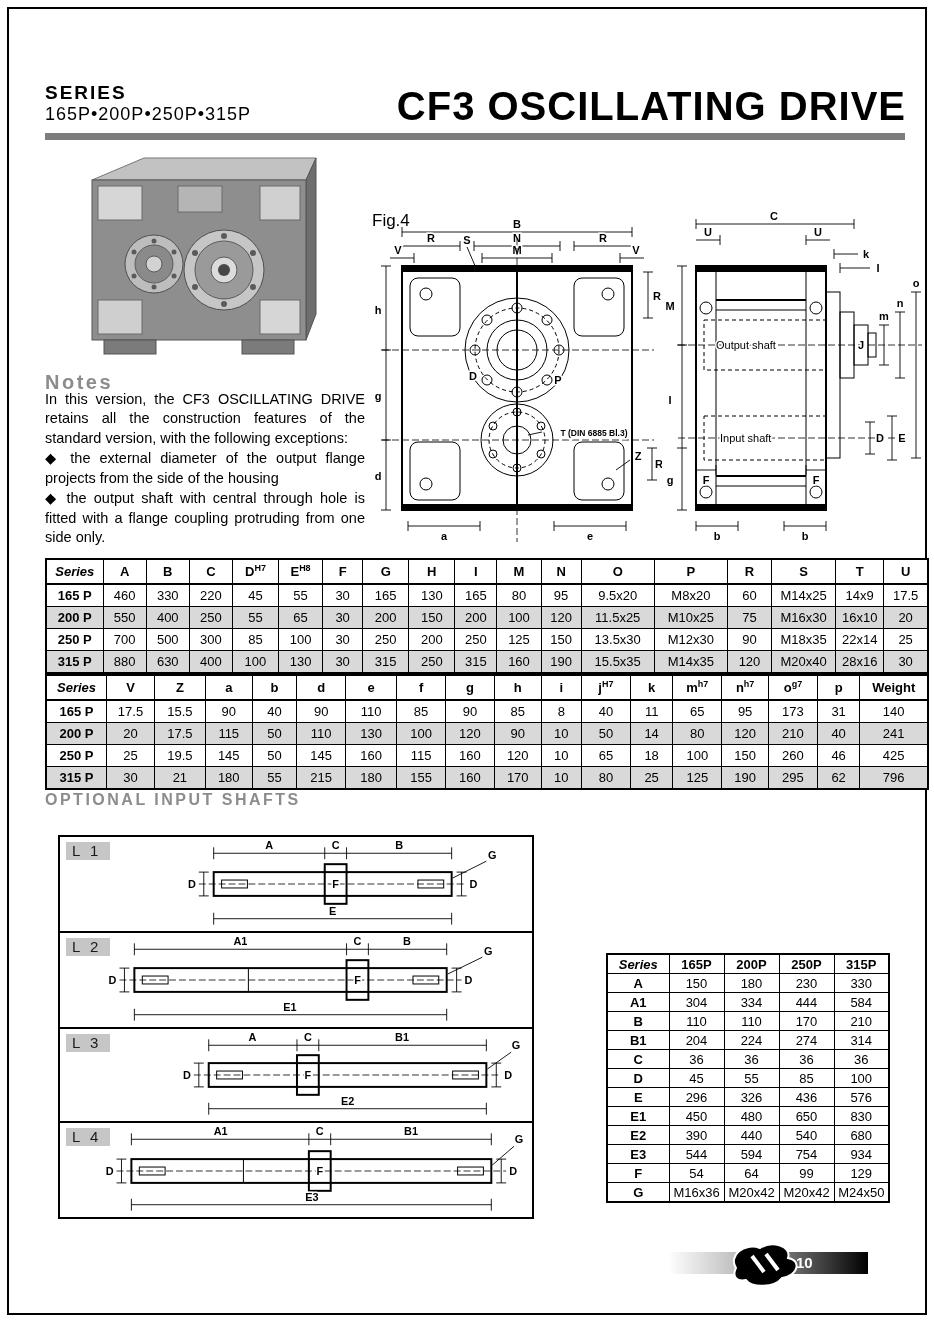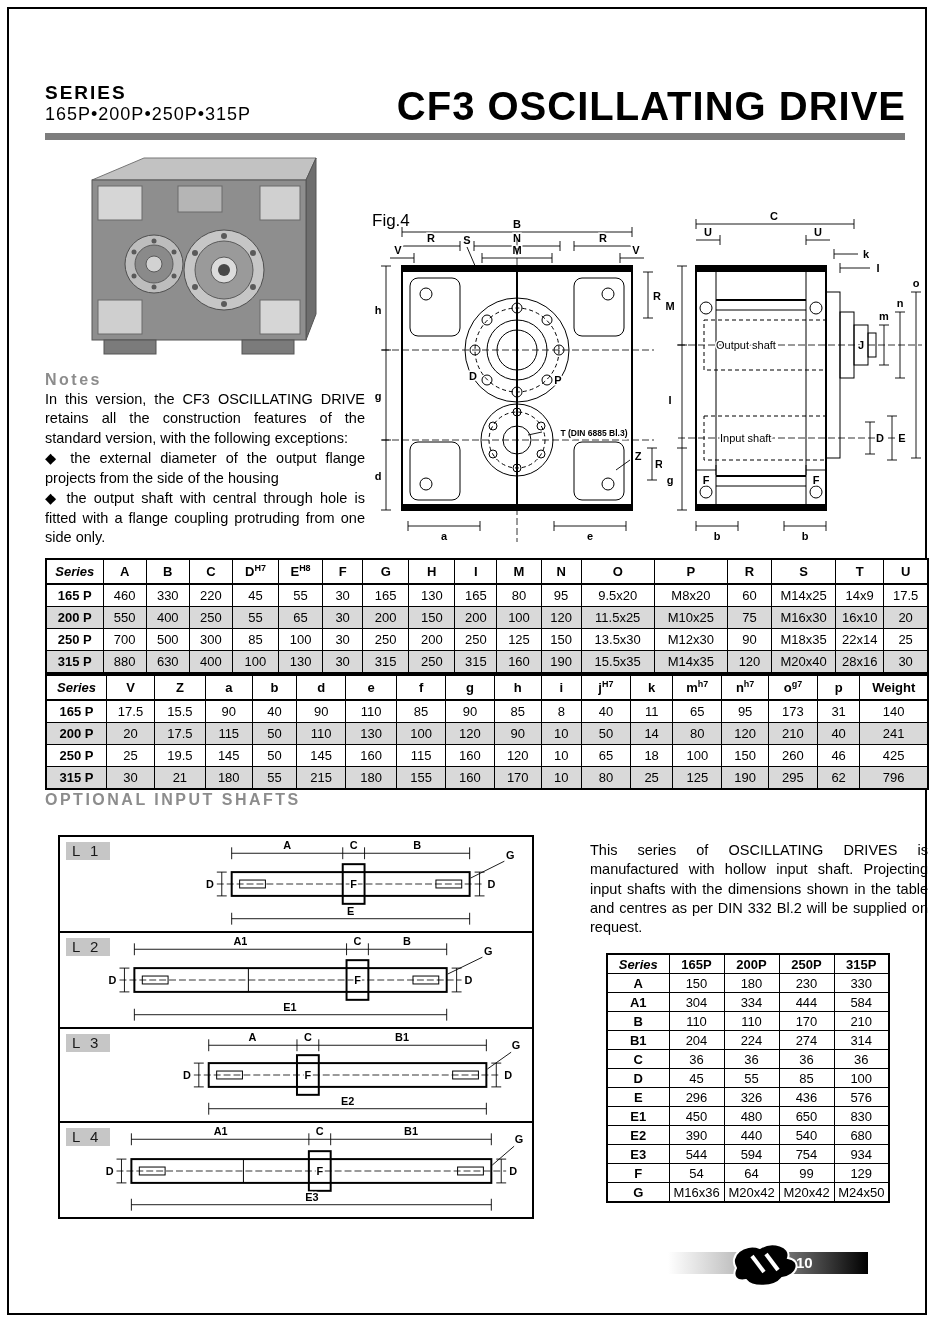--- a/index.html
+++ b/index.html
@@ -6,39 +6,39 @@
   #page{position:relative;width:934px;height:1322px;background:#fff;
         font-family:"Liberation Sans",sans-serif;color:#000;overflow:hidden;}
   .frame{position:absolute;left:7px;top:7px;right:7px;bottom:7px;border:2px solid #000;pointer-events:none;}
   .abs{position:absolute;}
   .gray-head{color:#8c8c8c;font-weight:bold;letter-spacing:2.5px;}
   .series-label{left:45px;top:82px;font-size:19px;font-weight:bold;letter-spacing:2px;}
   .series-models{left:45px;top:104px;font-size:18px;letter-spacing:1px;}
   .page-title{right:28px;top:84px;font-size:40px;font-weight:bold;letter-spacing:1px;white-space:nowrap;}
   .rule{left:45px;top:133px;width:860px;height:7px;background:#7d7d7d;}
   .housed-head{left:368px;top:172px;font-size:16px;}
-  .notes-title{left:45px;top:371px;font-size:16px;}
+  .notes-title{left:45px;top:371px;font-size:20px;}
   .notes-body{left:45px;top:390px;width:320px;font-size:14.5px;line-height:1.34;text-align:justify;}
   .notes-body p{margin:0 0 1px 0;}
   table{border-collapse:collapse;table-layout:fixed;background:#fff;}
   table.dims{font-size:13px;}
   table.dims th,table.dims td{border:1px solid #000;text-align:center;padding:1px 0;height:19px;overflow:hidden;white-space:nowrap;}
   table.dims th{font-weight:bold;height:21px;}
   table.dims th:first-child{font-style:italic;}
   table.dims tbody tr:nth-child(even){background:#d9d9d9;}
   table.dims .rowhead{font-weight:bold;}
   table.dims{border:2px solid #000;}
   table.dims thead tr{border-bottom:2px solid #000;}
   sup{font-size:9px;}
   .t1{left:45px;top:558px;width:884px;}
   .t2{left:45px;top:674px;width:884px;}
   .shafts-head{left:45px;top:791px;font-size:16px;}
   .shaft-box{left:58px;top:835px;width:472px;height:380px;border:2px solid #000;}
   .shaft-panel{position:relative;border-top:2px solid #000;}
-  .shaft-panel:first-child{border-top:none;padding-left:18px;}
+  .shaft-panel:first-child{border-top:none;}
   .shaft-chip{position:absolute;left:6px;top:5px;background:#c6c6c6;color:#1a1a1a;
               font-size:15px;padding:0 9px 1px 6px;letter-spacing:3px;}
   .shaft-text{left:590px;top:841px;width:338px;font-size:14.5px;line-height:1.33;text-align:justify;}
   .t3{left:606px;top:953px;width:282px;font-size:13px;border:2px solid #000;}
   .t3 th,.t3 td{border:1px solid #000;text-align:center;padding:0;height:18px;}
   .t3 th{font-weight:bold;}
   .t3 th:first-child{font-style:italic;}
   .t3 .rowhead{font-weight:bold;}
   .footer-bar{left:668px;top:1252px;width:200px;height:22px;
               background:linear-gradient(to right,#ffffff 0%,#bdbdbd 35%,#555 70%,#000 100%);}
@@ -624,21 +624,20 @@
         <text x="457" y="52" class="dlabel">D</text>
         <text x="262" y="52" class="dlabel">F</text>
         <text x="463" y="20" class="dlabel">G</text>
         <line x1="458" y1="23" x2="436" y2="42" class="dim"></line>
         <path class="dim" d="M72,82 H435 M72,76 V88 M435,76 V88"></path>
         <text x="254" y="78" class="dlabel">E3</text>
       </svg>
     </div>
   </div>
 
-  <div class="abs shaft-text">This series of OSCILLATING  DRIVES is manufactured with hollow input shaft. Projecting input shafts with the dimensions shown in the table and centres as per DIN 332 Bl.2 will be supplied on request.</div>
   <table class="abs t3">
     <colgroup>
         <col style="width:62px">
         <col style="width:55px">
         <col style="width:55px">
         <col style="width:55px">
         <col style="width:55px">
       </colgroup>
   <thead>
         <tr>

